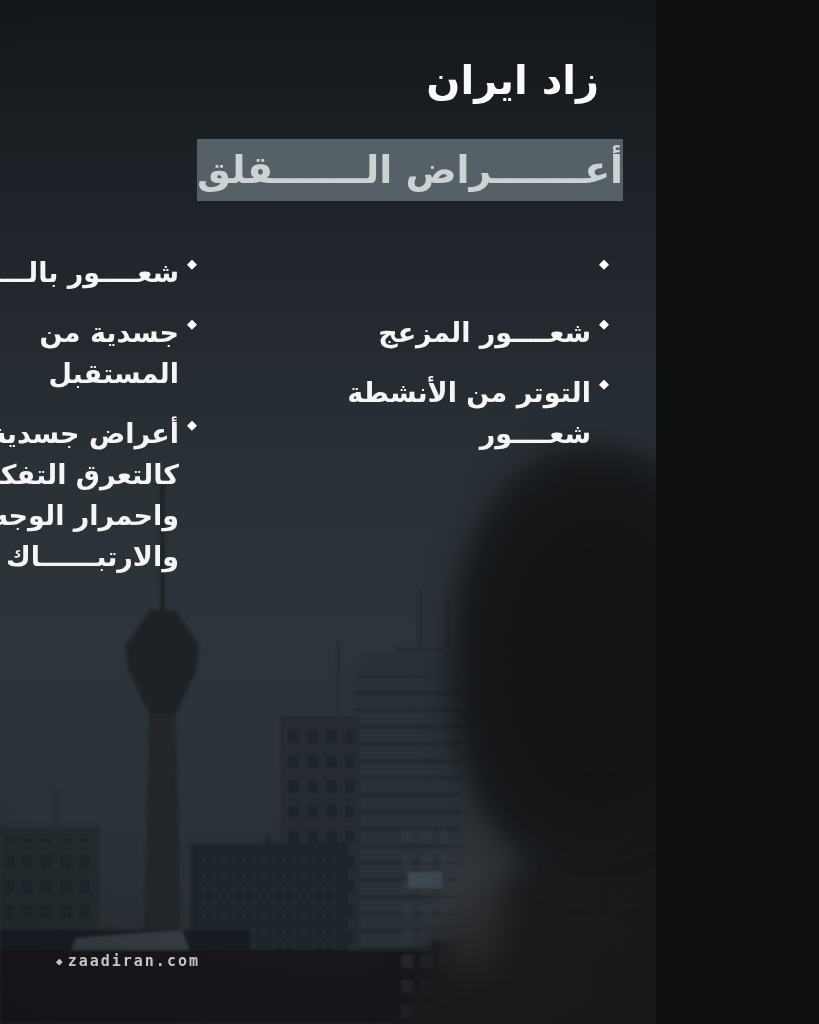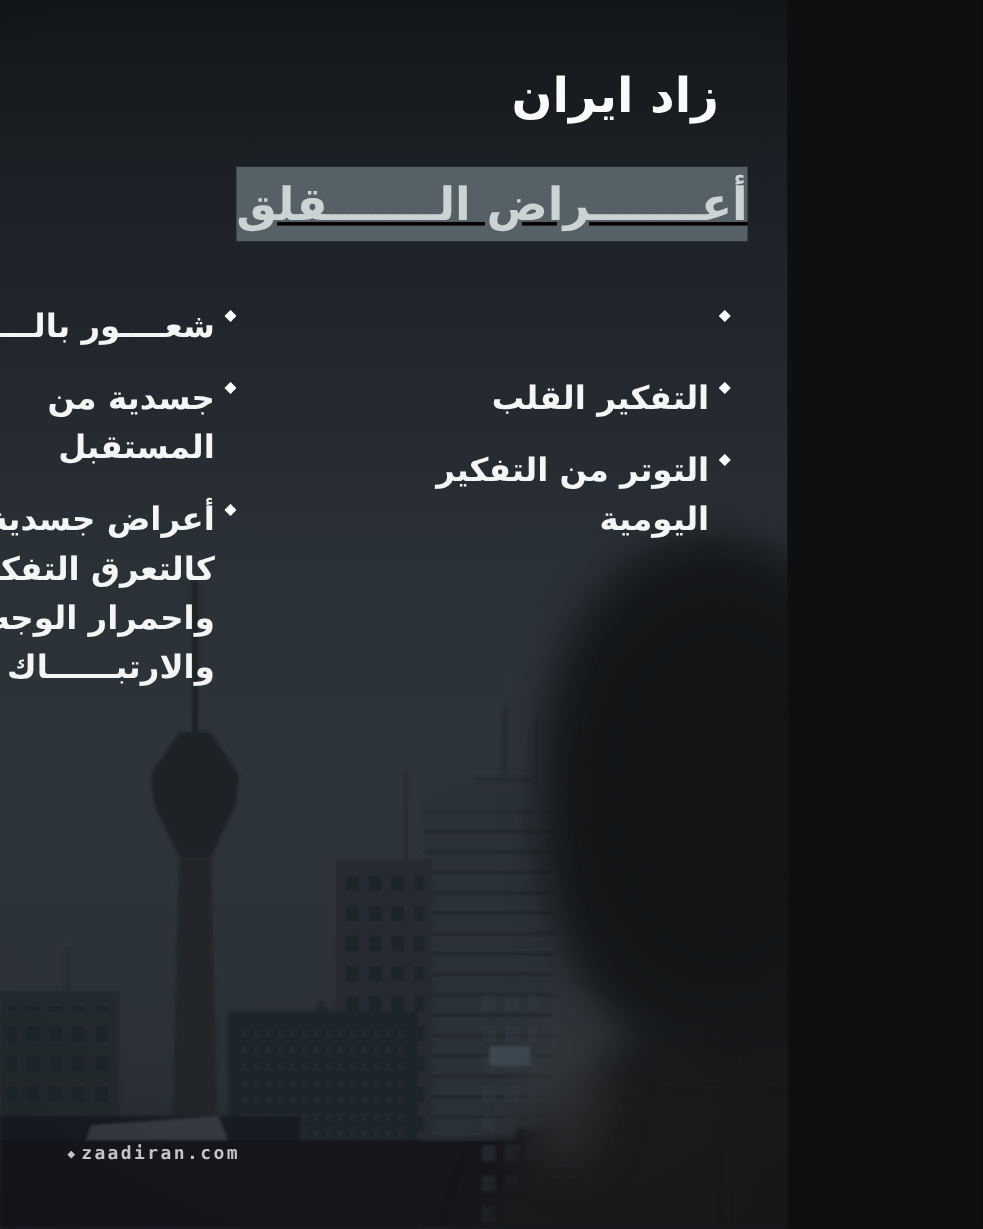--- a/index.html
+++ b/index.html
@@ -41,21 +41,21 @@
   }
   
   .logo{
     position:absolute;top:56px;right:57px;z-index:4;
     direction:rtl;color:#fafafa;font-size:40px;font-weight:bold;
     letter-spacing:-1px;line-height:1.2;
   }
   
   .title-box{
     position:absolute;left:197px;top:139px;width:426px;height:62px;z-index:4;
-    background:#566067;display:flex;align-items:center;justify-content:center;text-decoration:underline;
+    background:#566067;display:flex;align-items:center;justify-content:center;
   }
   .title-box h1{
     margin:0;direction:rtl;font-size:38px;font-weight:bold;
     color:#ccd3d3;line-height:1;white-space:nowrap;
   }
   
   .col{
     position:absolute;top:252px;z-index:4;margin:0;padding:0;list-style:none;
     direction:rtl;
   }
@@ -164,25 +164,25 @@
   <div class="title-box">
     <h1>أعـــــــراض الـــــــقلق</h1>
   </div>
 
   <ul class="col col-right">
     <li class="symptom">
       <span class="diamond">◆</span>
     </li>
     <li class="symptom">
       <span class="diamond">◆</span>
-      <span class="label">التفكير القلب</span>
-    </li>
-    <li class="symptom">
-      <span class="diamond">◆</span>
-      <span class="label">التوتر من التفكير اليومية</span>
+      <span class="label">شعــــور المزعج</span>
+    </li>
+    <li class="symptom">
+      <span class="diamond">◆</span>
+      <span class="label">التوتر من الأنشطة شعــــور</span>
     </li>
   </ul>
 
   <ul class="col col-left">
     <li class="symptom">
       <span class="diamond">◆</span>
       <span class="label">شعــــور بالــــوحدة</span>
     </li>
     <li class="symptom">
       <span class="diamond">◆</span>

